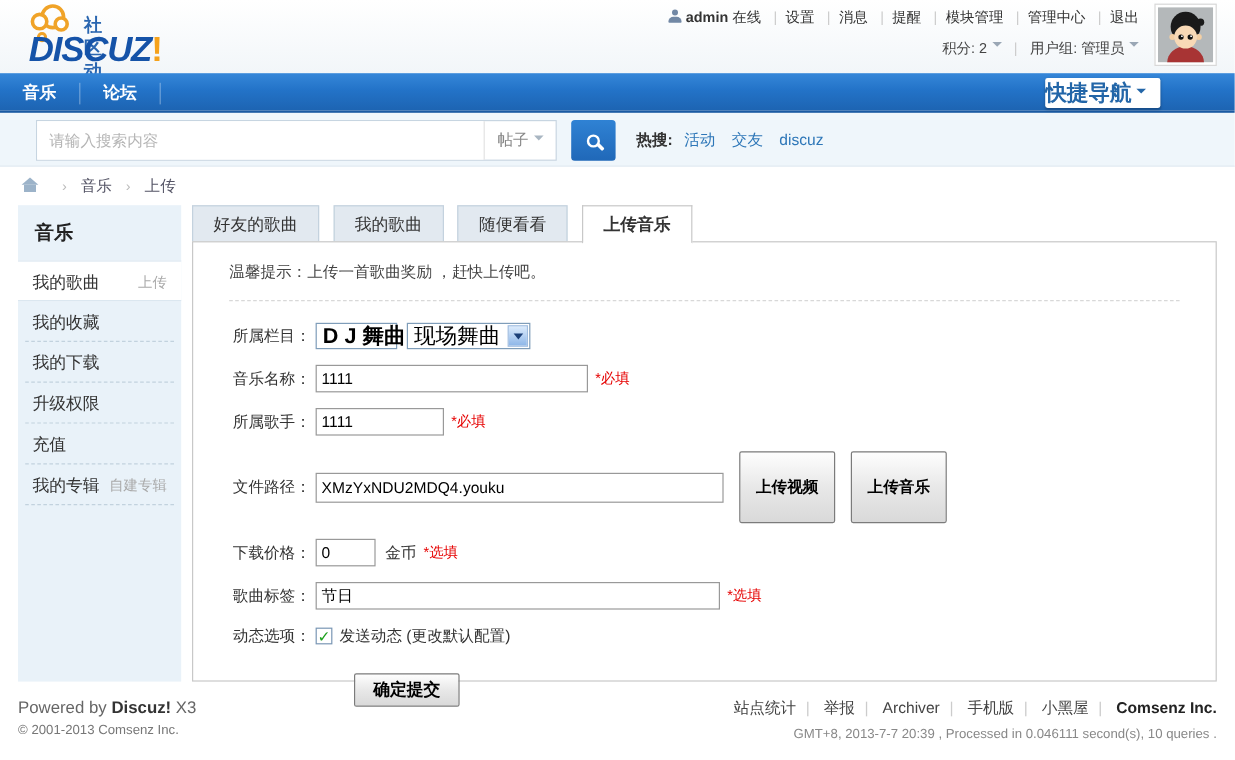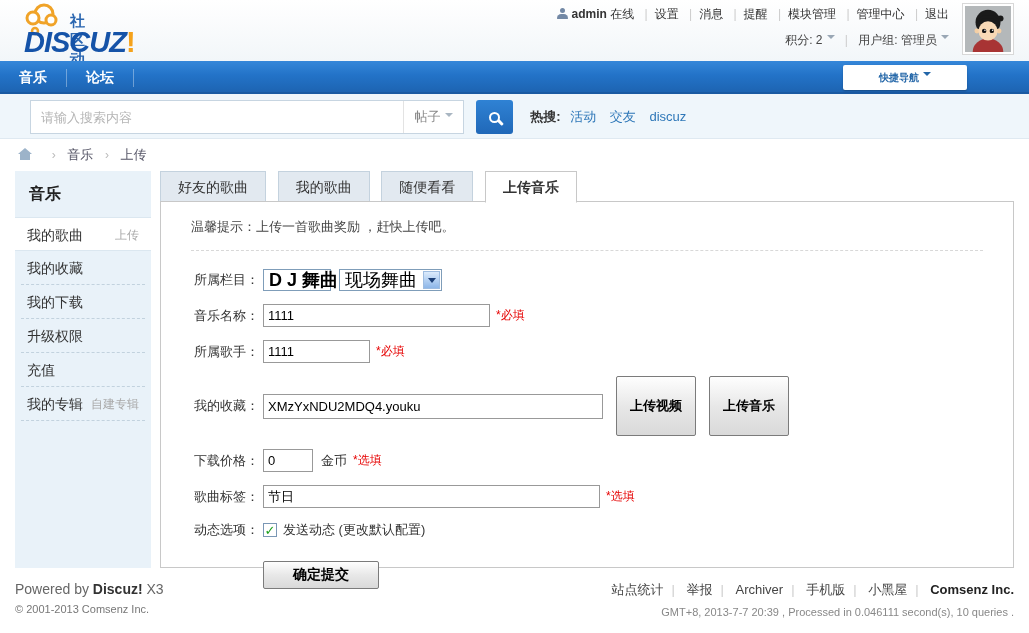--- a/index.html
+++ b/index.html
@@ -23,21 +23,21 @@
   .caret{ display:inline-block; width:0; height:0; border:4px solid transparent; border-top:4px solid #9aa7b5; margin-left:4px; vertical-align:1px;}
   .person-ico{ display:inline-block; width:11px; height:11px; position:relative; margin-right:4px; vertical-align:-1px;}
   .person-ico::before{ content:""; position:absolute; left:3px; top:0; width:5px; height:5px; border-radius:50%; background:#7288a5;}
   .person-ico::after{ content:""; position:absolute; left:0; bottom:0; width:11px; height:5px; border-radius:5px 5px 1px 1px; background:#7288a5;}
   .avatar{ position:absolute; right:15px; top:3px; width:52px; height:52px; background:#fff; border:1px solid #d8d8d8; padding:2px;}
   .avatar svg{ display:block; width:46px; height:46px;}
   
   .navbar{ height:33px; background:linear-gradient(180deg,#3587d9 0%,#2373c8 45%,#1d64b2 100%); border-bottom:2px solid #1a5aa2; position:relative;}
   .navbar .nitem{ float:left; line-height:33px; padding:0 19px; color:#fff; font-size:14px; font-weight:bold; cursor:pointer;}
   .navbar .ndiv{ float:left; width:1px; height:18px; margin-top:8px; background:rgba(255,255,255,.35);}
-  .quicknav{ position:absolute; right:62px; top:4px; width:124px; height:25px; background:#fff; border-radius:2px; text-align:center; line-height:25px; color:#2366a8; font-weight:bold; font-size:10px; cursor:pointer; box-shadow:0 1px 2px rgba(0,0,0,.25);}
+  .quicknav{ position:absolute; right:62px; top:4px; width:96px; height:25px; background:#fff; border-radius:2px; text-align:left; line-height:25px; color:#2366a8; font-weight:bold; font-size:18px; cursor:pointer; box-shadow:0 1px 2px rgba(0,0,0,.25);}
   .quicknav .caret{ border-top-color:#2366a8; }
   
   .searchband{ height:45px; background:#eff6fb; border-bottom:1px solid #dfe9f1; padding:6px 0 0 30px;}
   .searchbox{ display:inline-flex; height:34px; border:1px solid #c7d5e1; background:#fff; vertical-align:middle;}
   .searchbox input{ border:0; outline:none; width:372px; padding:0 10px; font-size:13px; color:#333; font-family:inherit;}
   .searchbox input::placeholder{ color:#b5b5b5; }
   .stype{ width:60px; border-left:1px solid #e3e3e3; display:flex; align-items:center; justify-content:center; color:#888; font-size:13px; cursor:pointer; gap:4px;}
   .stype .caret{ border-top-color:#a9b6c2; margin-left:0;}
   .searchbtn{ display:inline-flex; width:37px; height:34px; background:linear-gradient(#2f82d4,#2068b8); border-radius:3px; margin-left:8px; align-items:center; justify-content:center; vertical-align:middle; cursor:pointer;}
   .mag{ position:relative; width:11px; height:11px; border:2px solid #fff; border-radius:50%;}
@@ -74,21 +74,21 @@
   .req{ color:#e60000; font-size:12px; margin-left:6px;}
   .unit{ margin-left:8px; font-size:13px;}
   .xpsel{ display:inline-flex; align-items:center; height:22px; border:1px solid #7f9db9; background:#fff; font-size:18px; margin-right:8px; cursor:pointer;}
   .xpsel .txt{ padding:0 5px; flex:1; white-space:nowrap; font-weight:bold; color:#000;}
   .xpsel.sel2 .txt{ font-weight:normal;}
   .xpsel .sarrow{ width:17px; height:18px; margin:1px; background:linear-gradient(#dcebfc,#8db6e8); border:1px solid #9ebce0; display:flex; align-items:center; justify-content:center; flex:none;}
   .xpsel .sarrow::after{ content:""; border:4px solid transparent; border-top:5px solid #1b3f77; margin-top:5px;}
   .w-sel1{ width:68px;} .w-sel2{ width:103px;}
   .gbtn{ border:1px solid #7b7b7b; background:linear-gradient(#fefefe,#e8e8e8 50%,#d9d9d9); padding:20px 13px; font-size:13px; font-weight:bold; color:#000; border-radius:2px; cursor:pointer; margin-left:13px; font-family:inherit;}
   .submitrow{ margin-top:22px;}
-  .submitrow .gbtn{ margin-left:72px; font-size:14px; padding:4px 29px;}
+  .submitrow .gbtn{ margin-left:104px; font-size:14px; padding:4px 15px;}
   .chkbox{ width:14px; height:14px; border:1px solid #7a97b5; background:#fff; display:inline-flex; align-items:center; justify-content:center; margin-right:6px; color:#1ca01c; font-weight:bold; font-size:13px; line-height:1; cursor:pointer;}
   .feedtext{ font-size:13px;}
   
   .footer{ padding:12px 15px 0; position:relative; }
   .f-left{ float:left; color:#666; font-size:14px;}
   .f-left .fb{ font-weight:bold; color:#333;}
   .f-copy{ font-size:11px; color:#777; margin-top:6px;}
   .f-right{ float:right; text-align:right; font-size:13px; color:#444;}
   .f-right .flink{ cursor:pointer; color:#444;}
   .f-right .fsep{ color:#ccc; margin:0 8px;}
@@ -225,21 +225,21 @@
         <span class="req">*必填</span>
       </div>
 
       <div class="frow">
         <span class="flabel">所属歌手：</span>
         <input class="tinput w-singer" value="1111" style="">
         <span class="req">*必填</span>
       </div>
 
       <div class="frow">
-        <span class="flabel">我的收藏：</span>
+        <span class="flabel">文件路径：</span>
         <input class="tinput w-path" value="XMzYxNDU2MDQ4.youku" style="">
         <button class="gbtn">上传视频</button>
         <button class="gbtn">上传音乐</button>
       </div>
 
       <div class="frow">
         <span class="flabel">下载价格：</span>
         <input class="tinput w-price" value="0" style="">
         <span class="unit">金币</span>
         <span class="req">*选填</span>

